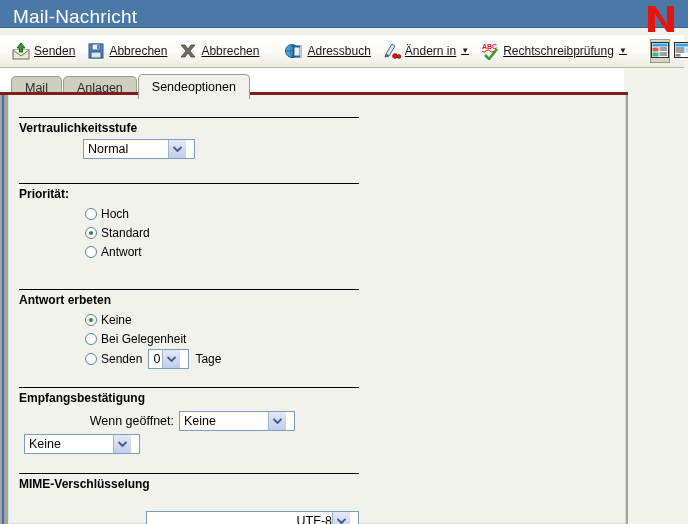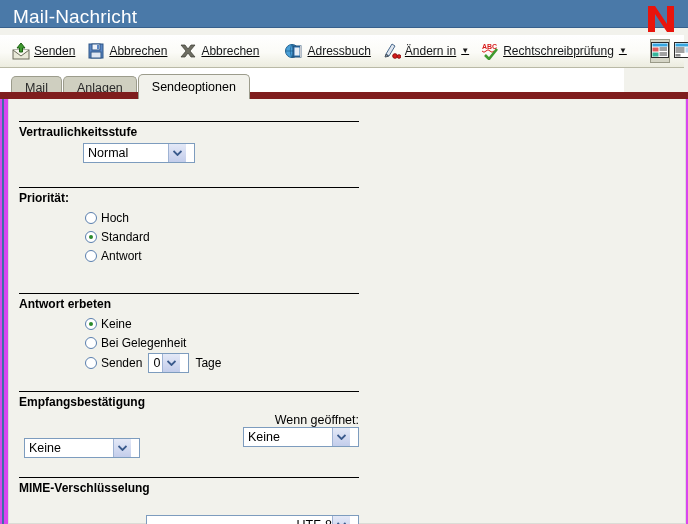--- a/index.html
+++ b/index.html
@@ -151,25 +151,25 @@
     height: 25px;
     line-height: 24px;
     position: relative;
     z-index: 3;
   }
 
   
   .content {
     position: absolute;
     left: 0; top: 92px;
-    width: 688px;
+    width: 628px;
     height: 432px;
     box-sizing: border-box;
-    background: #d946ef;
-    border-top: 7px solid #7f1d1d;
+    background: #a3a3a3;
+    border-top: 3px solid #7f1d1d;
   }
   .bluebar {
     position: absolute;
     left: 2px;
     top: 0px;
     width: 2px;
     height: 432px;
     background: #3f6fa6;
   }
   .inner {
@@ -461,21 +461,21 @@
             </span>
             <span class="radio-label" style="margin-left:6px;">Tage</span>
           </div>
         </div>
       </div>
 
       <div class="section" style="top:292px;">
         <div class="hr"></div>
         <div class="sec-title">Empfangsbestätigung</div>
         <div style="margin-top:4px;">
-          <div style="display:flex; align-items:flex-end; height:23px;flex-direction:column;">
+          <div style="display:flex; align-items:center; height:23px;">
             <span class="field-label" style="width:155px;">Wenn geöffnet:</span>
             <span class="combo" style="width:116px; margin-left:5px;">
               <span class="cval">Keine</span>
               <span class="cbtn">
                 <svg width="9" height="6" viewBox="0 0 9 6">
                     <path d="M0.5 1 L4.5 5 L8.5 1" stroke="#3a5a8c" stroke-width="1.8" fill="none"></path>
                   </svg>
               </span>
             </span>
           </div>

